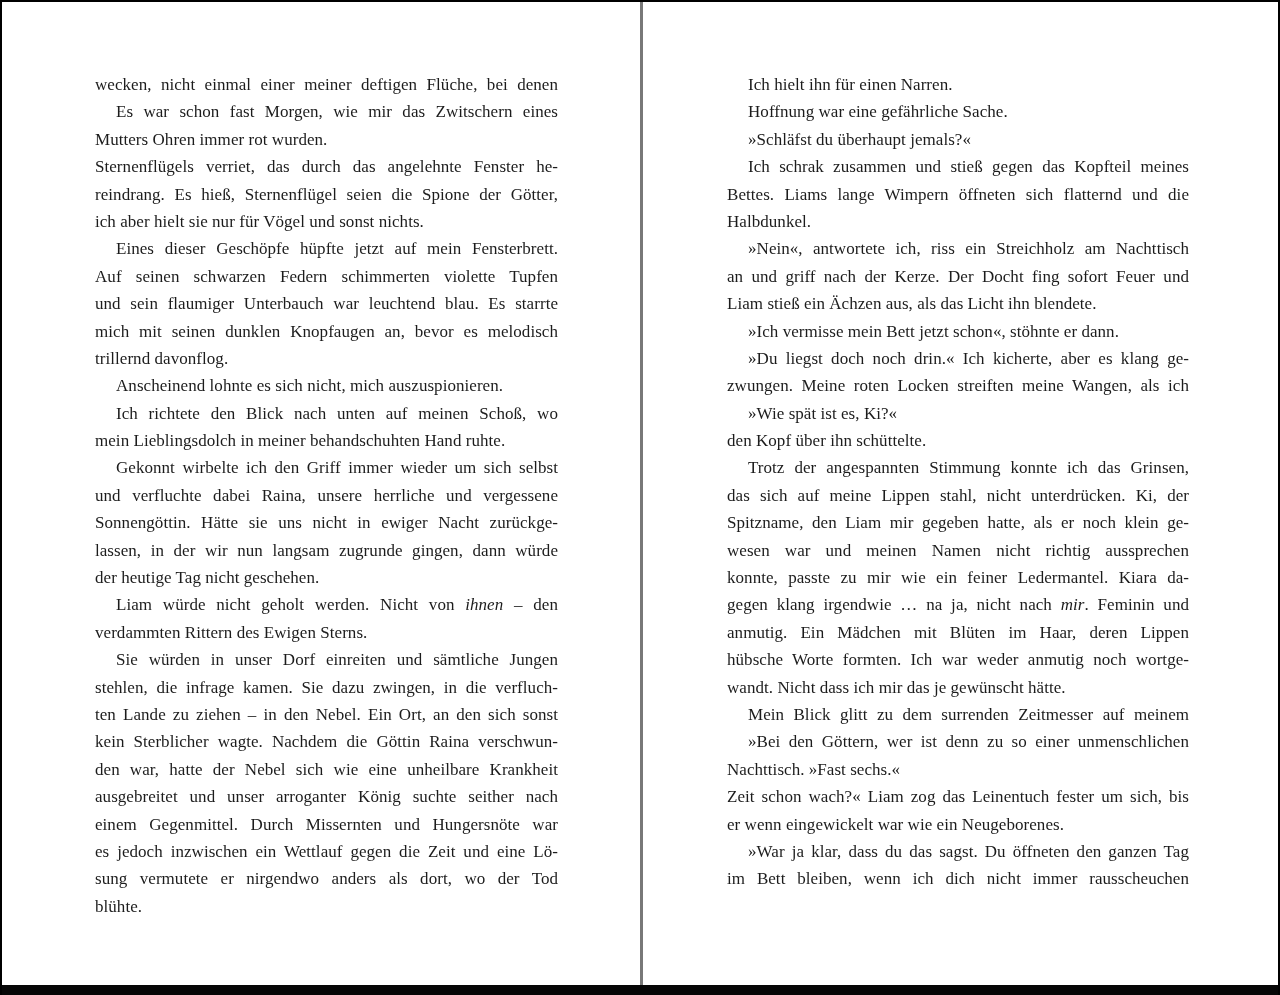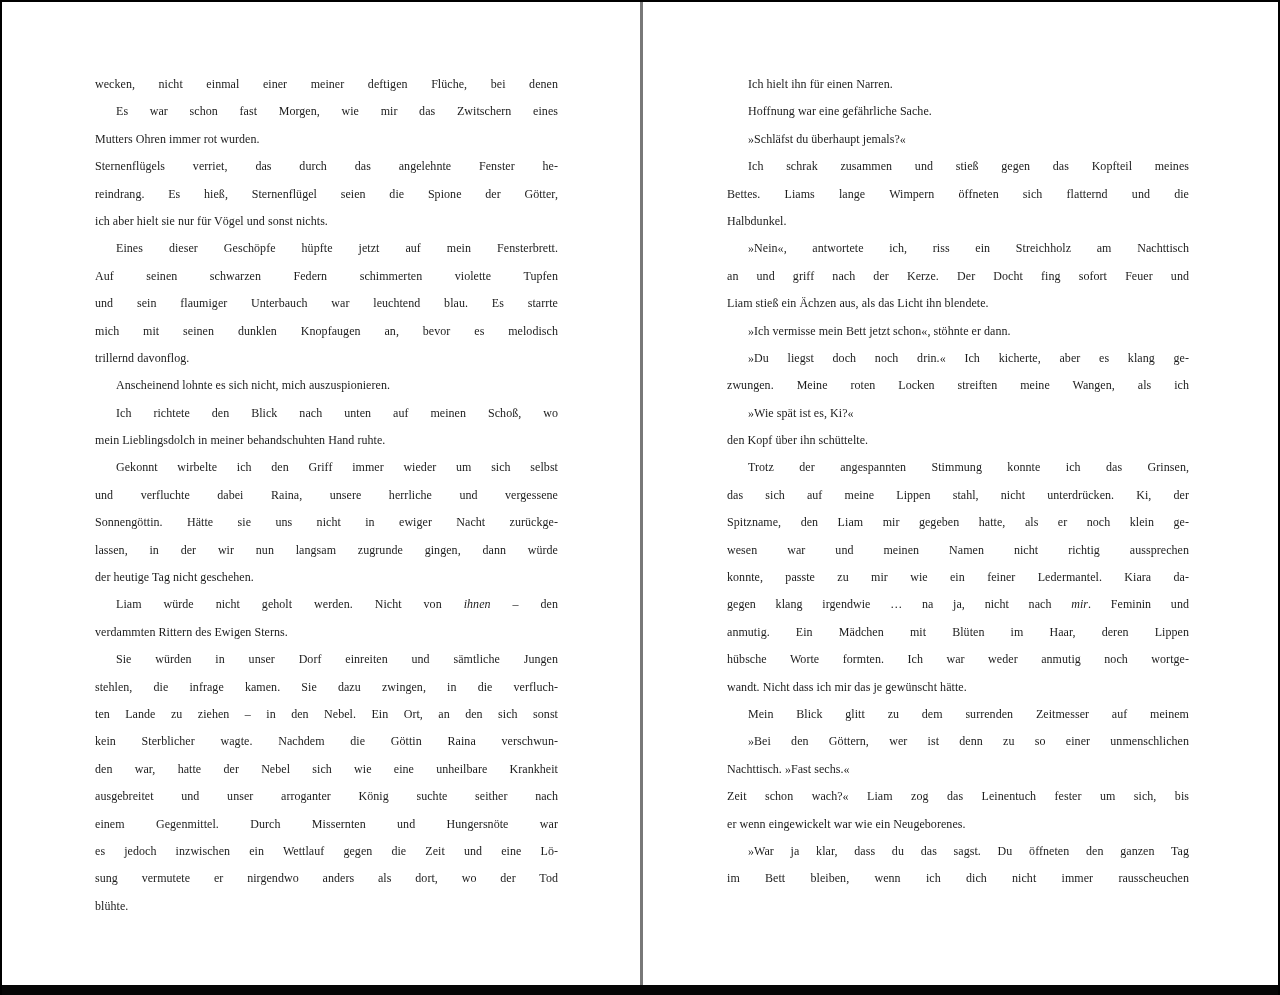--- a/index.html
+++ b/index.html
@@ -32,21 +32,21 @@
     position: absolute;
     left: 0;
     bottom: 0;
     width: 100%;
     height: 10px;
     background: var(--bar-c, #000);
   }
   .page-text {
     position: absolute;
     top: 69px;
-    font-size: 12px;
+    font-size: 17px;
     line-height: 27.4px;
     letter-spacing: 0.05px;
   }
   #left-text  { left: 93px;  width: 463px; }
   #right-text { left: 725px; width: 462px; }
   .line {
     text-align: justify;
     text-align-last: left;
     white-space: normal;
     height: 27.4px;

